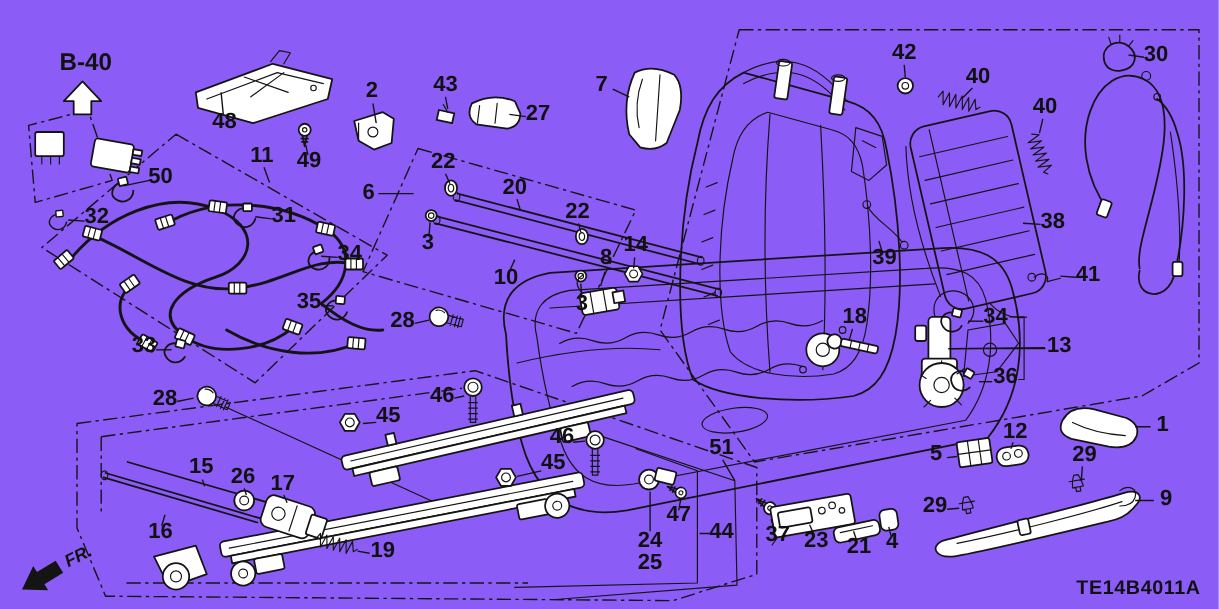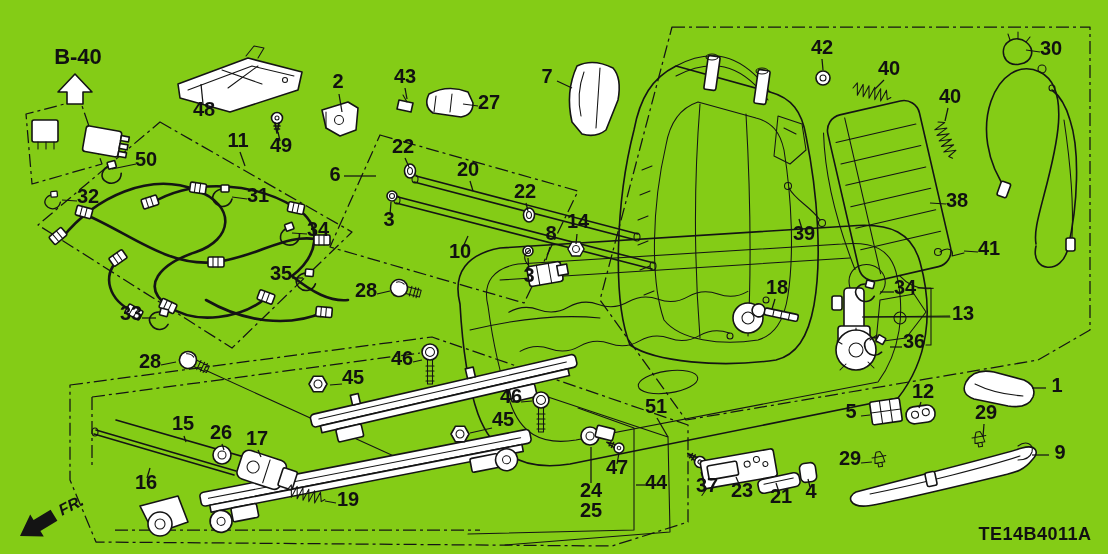--- a/index.html
+++ b/index.html
@@ -1,16 +1,16 @@
 <!DOCTYPE html>
 <html><head>
 <meta charset="utf-8">
 <style>
   html,body{margin:0;padding:0;background:#e9e9e9}
-  .stage{width:1108px;height:554px;background:#84cc16;position:relative;overflow:hidden;font-family:"Liberation Sans",sans-serif}
+  .stage{width:1108px;height:554px;background:#8b5cf6;position:relative;overflow:hidden;font-family:"Liberation Sans",sans-serif}
   .stage svg{display:block}
   .callout{font:700 20px "Liberation Sans",sans-serif;fill:#111;text-anchor:middle}
   .ref-label{font:700 22px "Liberation Sans",sans-serif;fill:#111;text-anchor:middle}
   .code-label{font:700 18px "Liberation Sans",sans-serif;fill:#111;text-anchor:middle;letter-spacing:.5px}
   .fr-label{font:italic 700 16px "Liberation Sans",sans-serif;fill:#111}
   .ln{fill:none;stroke:#141414;stroke-width:1.6;stroke-linecap:round;stroke-linejoin:round}
   .lnt{fill:none;stroke:#141414;stroke-width:1.05;stroke-linecap:round;stroke-linejoin:round}
   .lnk{fill:none;stroke:#141414;stroke-width:2.6;stroke-linecap:round;stroke-linejoin:round}
   .wfill{fill:#fff;stroke:#141414;stroke-width:1.6;stroke-linejoin:round}
   .blk{fill:#141414;stroke:none}

